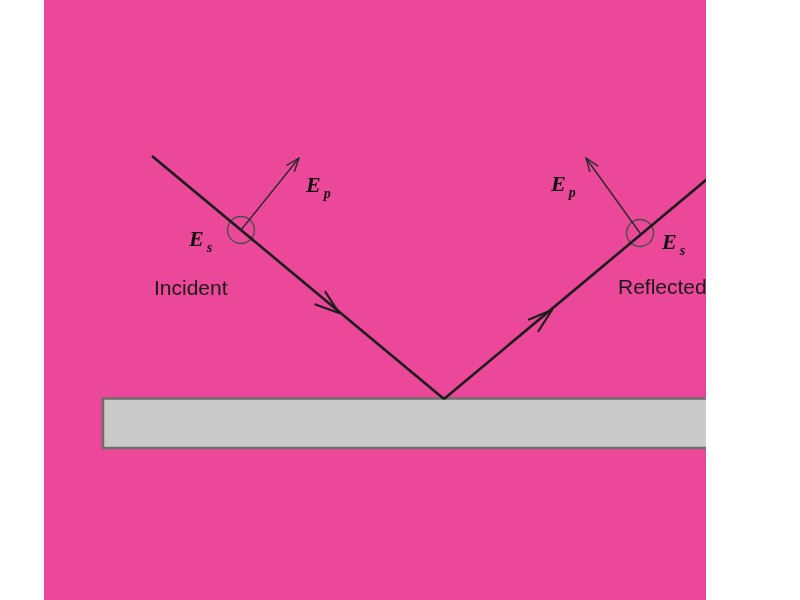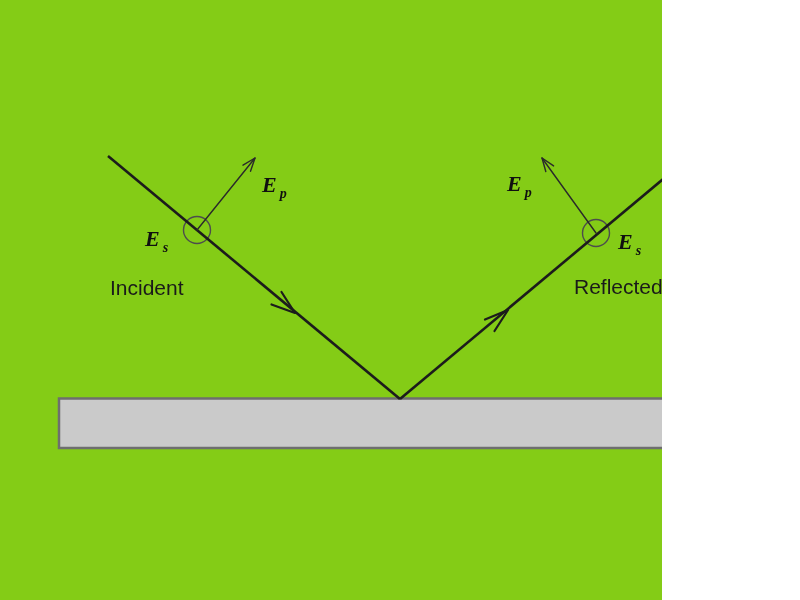--- a/index.html
+++ b/index.html
@@ -4,22 +4,23 @@
 <style>
   html, body {
     margin: 0;
     padding: 0;
     background: #ffffff;
   }
   .stage {
     position: relative;
     width: 662px;
     height: 600px;
-    background: #84cc16;
+    background: #ec4899;
     overflow: hidden;
+    margin-left: 44px;
   }
   svg { display: block; }
   .ray {
     stroke: #1c1c1c;
     stroke-width: 2.6;
     fill: none;
   }
   .ray-arrowhead {
     stroke: #1c1c1c;
     stroke-width: 2.2;

